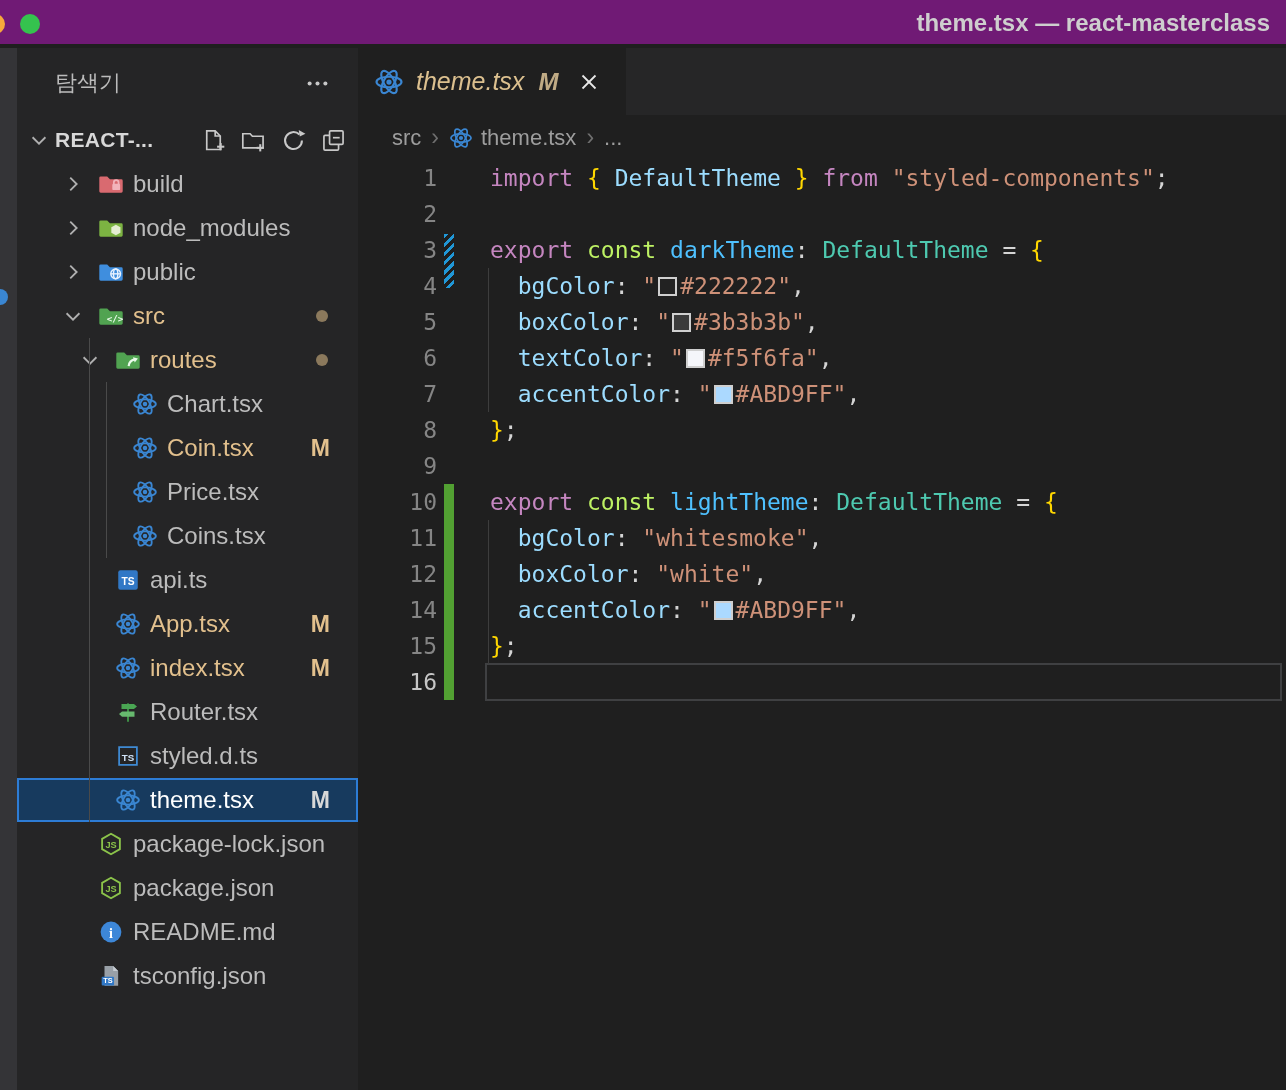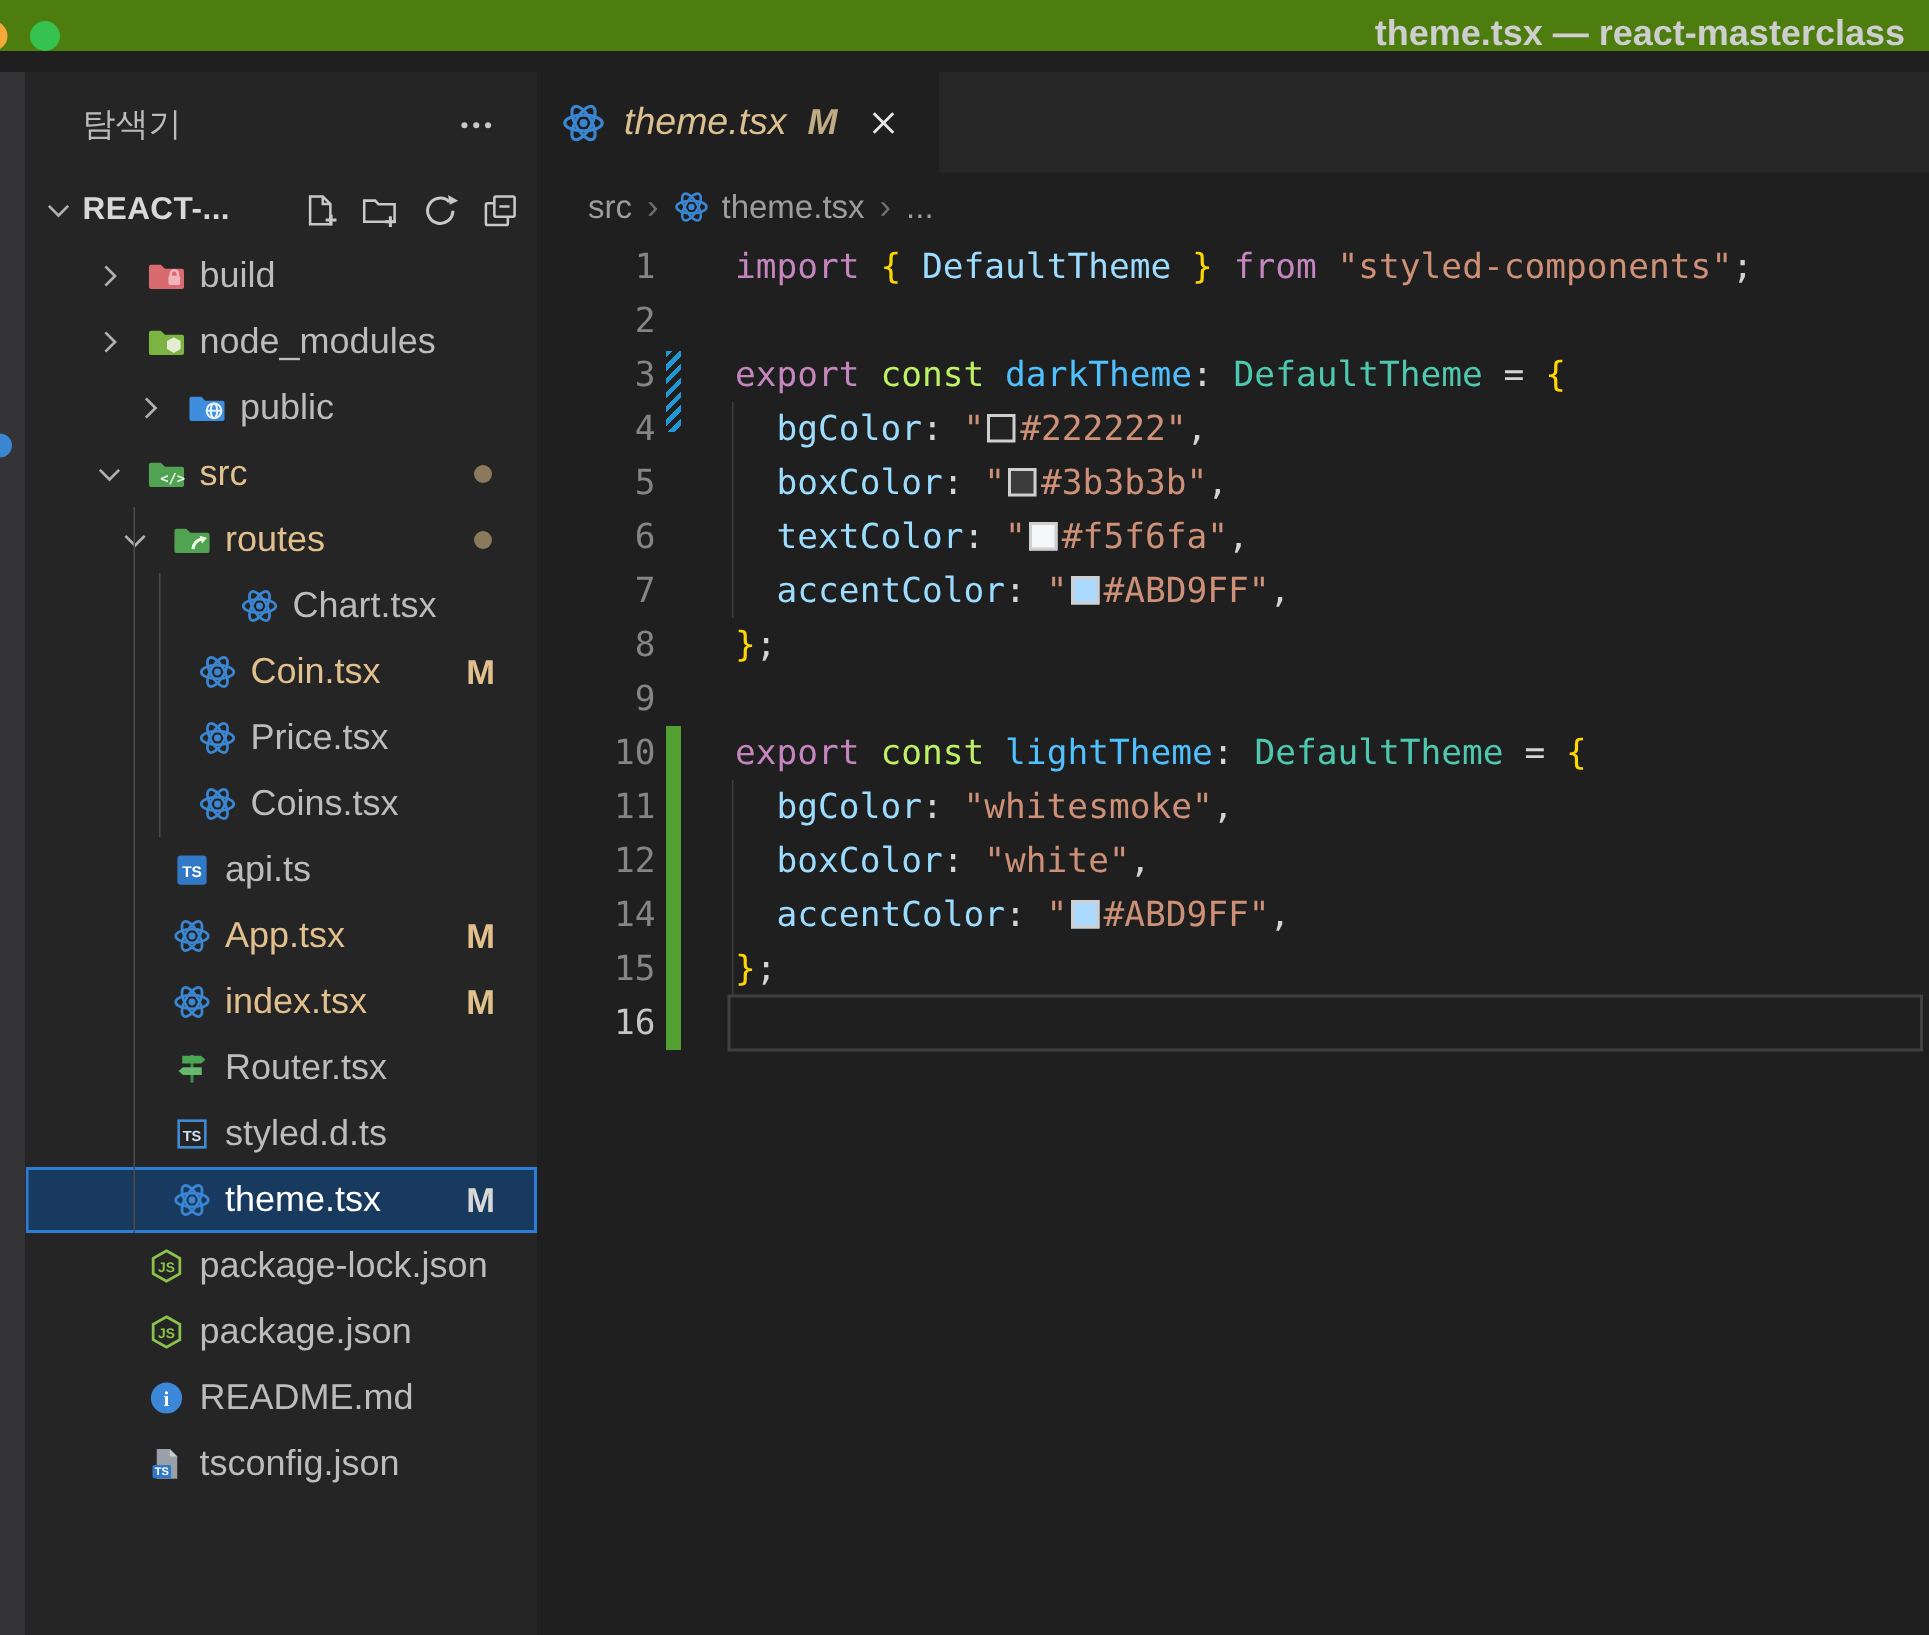--- a/index.html
+++ b/index.html
@@ -1,21 +1,21 @@
 <!DOCTYPE html>
 <html><head>
 <meta charset="utf-8">
 <style>
   * { margin:0; padding:0; box-sizing:border-box; }
   html,body { width:1286px; height:1090px; overflow:hidden; background:#1f1f1f;
               font-family:"Liberation Sans","DejaVu Sans",sans-serif; }
   .app { position:relative; width:1286px; height:1090px; background:#1f1f1f; }
 
   
-  .titlebar { position:absolute; left:0; top:0; width:1286px; height:34px; background:#4d7c0f; }
+  .titlebar { position:absolute; left:0; top:0; width:1286px; height:44px; background:#701a75; }
   .traffic { position:absolute; top:14px; width:20px; height:20px; border-radius:50%; }
   .traffic-orange { left:-15px; background:#f6a93b; }
   .traffic-green  { left:20px;  background:#35c24e; }
   .title-text { position:absolute; right:16px; top:9px; color:#cecece; font-size:24px; font-weight:600; }
 
   
   .activity-strip { position:absolute; left:0; top:48px; width:17px; height:1042px; background:#343437; overflow:hidden; }
   .badge-half { position:absolute; left:-8px; top:241px; width:16px; height:16px; border-radius:50%; background:#3a86d2; }
 
   
@@ -183,21 +183,21 @@
             </svg>
           </span>
           <span class="t-icon">
             <svg viewBox="0 0 24 24">
               <path d="M1.5 5 h7 l2.5 2.6 h10.5 a1.3 1.3 0 0 1 1.3 1.3 v9.8 a1.3 1.3 0 0 1 -1.3 1.3 h-19 a1.3 1.3 0 0 1 -1.3 -1.3 v-12.4 a1.3 1.3 0 0 1 1.3 -1.3 z" fill="#7cb342"></path>
               <path d="M16.5 9 l4.2 2.4 v4.9 l-4.2 2.4 -4.2 -2.4 v-4.9 z" fill="#e4edd2"></path>
             </svg>
           </span>
           <span class="t-label">node_modules</span>
         </div>
-        <div class="tree-row" style="padding-left: 45px; margin-left: 27px;">
+        <div class="tree-row" style="padding-left: 45px;">
           <span class="t-chevron">
             <svg viewBox="0 0 24 24">
               <polyline points="9,5 16,12 9,19" fill="none" stroke="#b0b0b0" stroke-width="2"></polyline>
             </svg>
           </span>
           <span class="t-icon">
             <svg viewBox="0 0 24 24">
               <path d="M1.5 5 h7 l2.5 2.6 h10.5 a1.3 1.3 0 0 1 1.3 1.3 v9.8 a1.3 1.3 0 0 1 -1.3 1.3 h-19 a1.3 1.3 0 0 1 -1.3 -1.3 v-12.4 a1.3 1.3 0 0 1 1.3 -1.3 z" fill="#3f8ede"></path>
               <g fill="none" stroke="#e8f2ff" stroke-width="1.3">
                 <circle cx="16.3" cy="13.7" r="4.5"></circle>
@@ -232,21 +232,21 @@
           <span class="t-icon">
             <svg viewBox="0 0 24 24">
               <path d="M1.5 5 h7 l2.5 2.6 h10.5 a1.3 1.3 0 0 1 1.3 1.3 v9.8 a1.3 1.3 0 0 1 -1.3 1.3 h-19 a1.3 1.3 0 0 1 -1.3 -1.3 v-12.4 a1.3 1.3 0 0 1 1.3 -1.3 z" fill="#51a351"></path>
               <path d="M12.6 17.6 c0.4 -3.6 2.4 -5.6 5.6 -6.2" stroke="#eafbea" stroke-width="2" fill="none"></path>
               <polygon points="16.6,9.4 21.2,10.6 18.2,14.2" fill="#eafbea"></polygon>
             </svg>
           </span>
           <span class="t-label modified">routes</span>
           <span class="badge-dot"></span>
         </div>
-        <div class="tree-row" style="padding-left: 79px; margin-left: 28px;">
+        <div class="tree-row" style="padding-left: 79px;">
           <span class="t-chevron"></span>
           <span class="t-icon">
             <svg viewBox="0 0 24 24">
               <g fill="none" stroke="#3a86d2" stroke-width="1.7">
                 <ellipse cx="12" cy="12" rx="10" ry="4.2"></ellipse>
                 <ellipse cx="12" cy="12" rx="10" ry="4.2" transform="rotate(60 12 12)"></ellipse>
                 <ellipse cx="12" cy="12" rx="10" ry="4.2" transform="rotate(120 12 12)"></ellipse>
               </g>
               <circle cx="12" cy="12" r="2.1" fill="#3a86d2"></circle>
             </svg>

